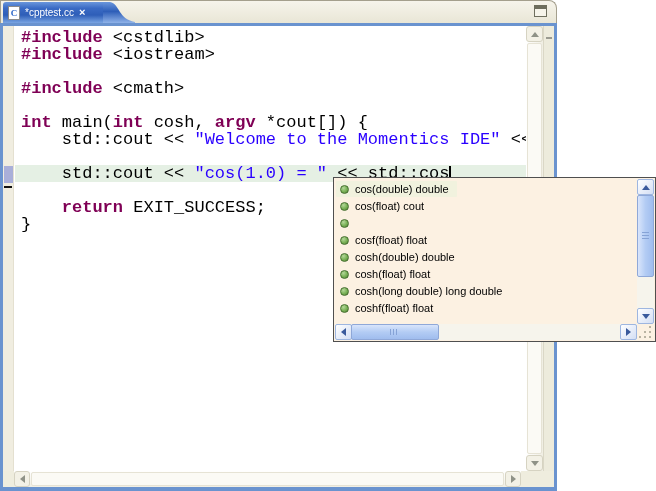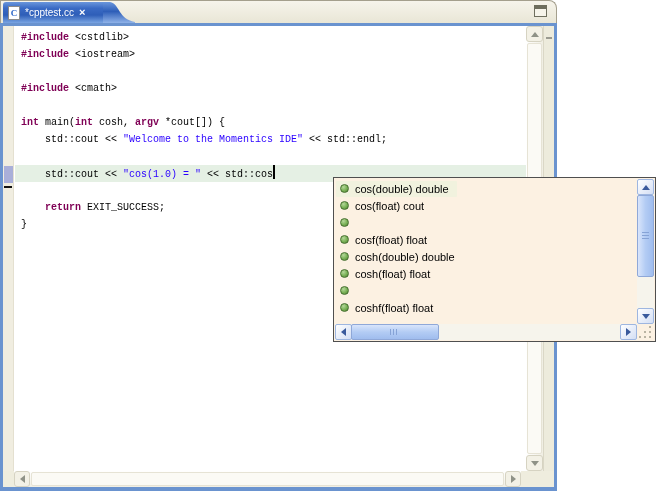--- a/index.html
+++ b/index.html
@@ -34,21 +34,21 @@
 
   
   .ruler{position:absolute;left:0;top:0;bottom:16px;width:11px;
     background:#F0EDE0;border-right:1px solid #E4E0D0}
   .ruler-marker{position:absolute;left:1px;top:140px;width:9px;height:17px;background:#A9AFD9}
   .ruler-dash{position:absolute;left:1px;top:160px;width:8px;height:2px;background:#111}
 
   
   .code{position:absolute;left:12px;top:0;right:28px;bottom:16px;overflow:hidden;
     padding:3px 0 0 6px;font-family:"Liberation Mono",monospace;
-    font-size:10px;line-height:17px;color:var(--plain)}
+    font-size:17px;line-height:17px;color:var(--plain)}
   .cl{height:17px;white-space:pre}
   .cl.cur{background:var(--curline);margin-left:-6px;padding-left:6px}
   .keyword{color:var(--kw);font-weight:bold}
   .string{color:var(--str)}
   .plain{color:var(--plain)}
   .caret{display:inline-block;width:2px;height:14px;background:#000;vertical-align:-2px}
 
   
   .vscroll{position:absolute;right:11px;top:0;bottom:16px;width:17px;
     background:linear-gradient(90deg,#FFFFFF,#F0EEE3)}
@@ -71,21 +71,21 @@
   .overview{position:absolute;right:0;top:0;bottom:16px;width:11px;
     background:#EDEBDC;border-left:1px solid #DAD7C6}
   .ov-mark{position:absolute;left:2px;right:2px;top:11px;height:2px;background:#9A9A90}
   .corner-bl{position:absolute;left:0;bottom:0;width:11px;height:16px;background:#EFEDDE}
   .corner-br{position:absolute;right:0;bottom:0;width:33px;height:16px;background:#EFEDDE}
 
   
   .popup{position:absolute;left:333px;top:177px;width:323px;height:165px;
     background:var(--popupbg);border:1px solid #4F4F4F}
   .plist{position:absolute;left:2px;top:2px;right:19px;bottom:18px;overflow:hidden}
-  .prow{height:17px;display:flex;align-items:center}
+  .prow{height:17px;display:flex;align-items:flex-end}
   .prow-inner{display:inline-flex;align-items:center;gap:6px;height:16px;
     padding:0 8px 0 4px;border-radius:1px}
   .prow-inner.sel{background:var(--selbg)}
   .ball{width:9px;height:9px;border-radius:50%;flex:none;
     background:radial-gradient(circle at 35% 30%,#B5D79A,#77B054 55%,#4E7A35);
     border:1px solid #467030}
   .ptext{font-size:11px;color:#000;white-space:nowrap}
 
   
   .pvscroll{position:absolute;right:1px;top:1px;width:17px;bottom:17px;background:#F6F4EC}
@@ -228,20 +228,21 @@
         </div>
         <div class="prow">
           <span class="prow-inner">
             <span class="ball"></span>
             <span class="ptext">cosh(float) float</span>
           </span>
         </div>
         <div class="prow">
           <span class="prow-inner">
             <span class="ball"></span>
+            <span class="ptext">cosh(long double) long double</span>
           </span>
         </div>
         <div class="prow">
           <span class="prow-inner">
             <span class="ball"></span>
             <span class="ptext">coshf(float) float</span>
           </span>
         </div>
       </div>
 

